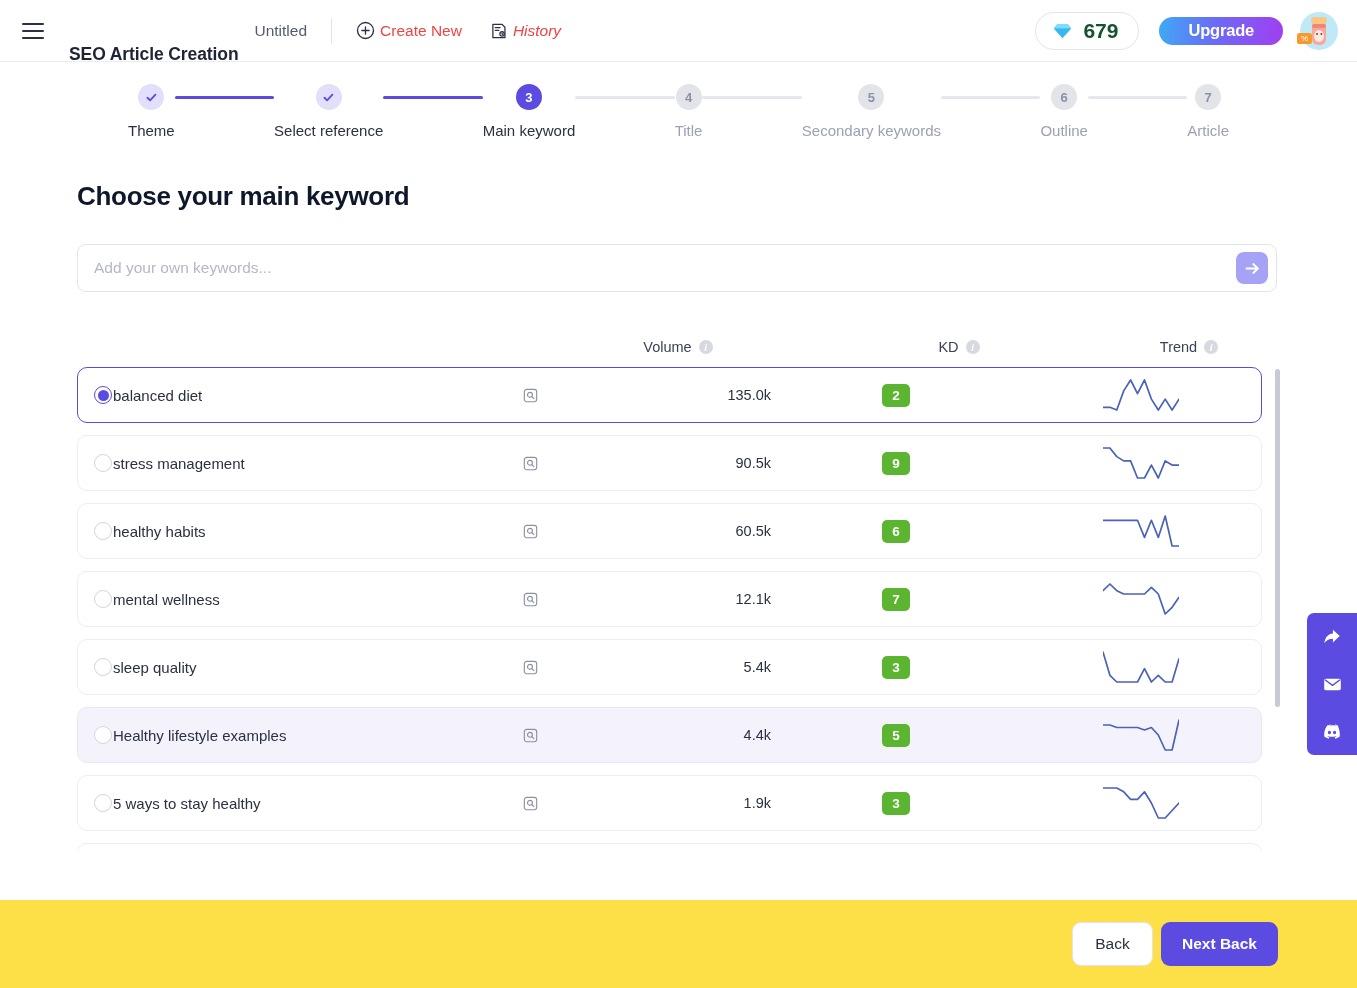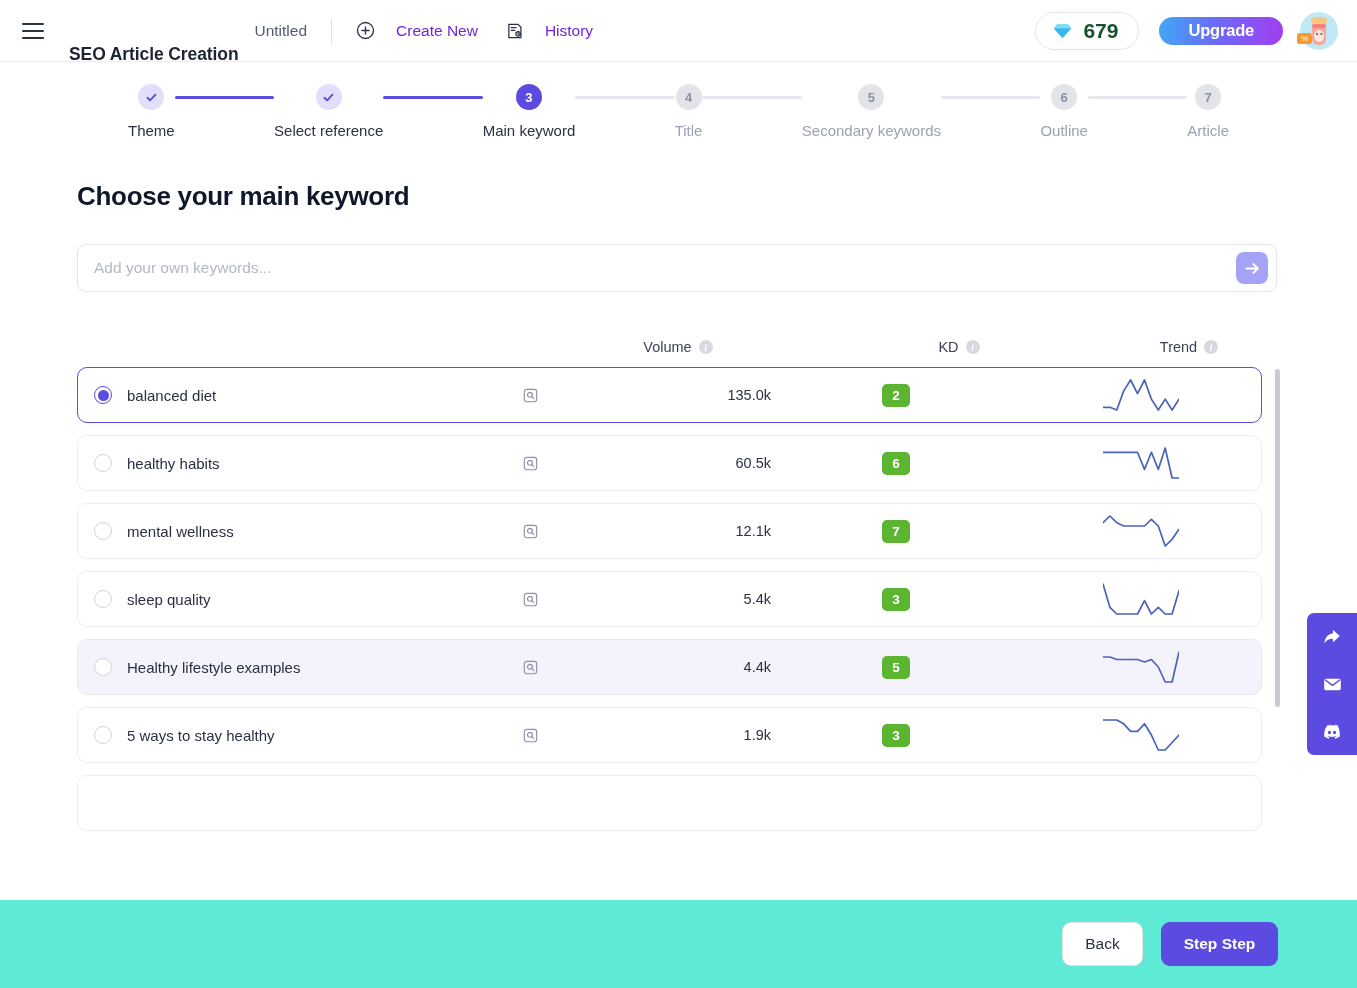--- a/index.html
+++ b/index.html
@@ -34,24 +34,24 @@
     margin-left: 21px;
     font-size: 17.5px; font-weight: 700; color: #1f2435; letter-spacing: -0.1px; margin-top: 48px;
   }
   .doc-title {
     margin-left: 16px; font-size: 15.5px; color: #555b6e;
   }
   .hdr-divider {
     width: 1px; height: 26px; background: #e2e3ea; margin-left: 24px;
   }
   .hdr-action {
-    display: flex; align-items: center; gap: 21px;
-    margin-left: 24px; font-size: 15.5px; color: #6d28d9; cursor: pointer;
-  }
-  .hdr-action.history { margin-left: 28px; }
+    display: flex; align-items: center; gap: 5px;
+    margin-left: 24px; font-size: 15.5px; color: #ef4444; cursor: pointer;
+  }
+  .hdr-action.history { margin-left: 28px; font-style: italic; }
   .icon-plus-circle { width: 19px; height: 19px; display:block; }
   .icon-history { width: 18px; height: 18px; display:block; }
 
   .hdr-right {
     margin-left: auto; display: flex; align-items: center; gap: 0;
   }
   .credits {
     display: flex; align-items: center; gap: 11px;
     border: 1px solid #e4e5ec; border-radius: 22px;
     height: 38px; padding: 0 20px 0 17px; background: #fff; cursor: pointer;
@@ -153,21 +153,21 @@
   }
   .row {
     display: flex; align-items: center;
     height: 56px; margin-bottom: 12px;
     border: 1px solid #eceef4; border-radius: 10px;
     background: #fff; cursor: pointer;
   }
   .row.selected { border: 1.6px solid #5b4be0; }
   .row.hovered { background: #f4f3fb; border-color: #e8e7f6; }
 
-  .cell-kw { width: 445px; display: flex; align-items: center; padding-left: 16px; gap: 15px; }
+  .cell-kw { width: 445px; display: flex; align-items: center; padding-left: 16px; gap: 1px; }
   .radio {
     width: 18px; height: 18px; border-radius: 50%;
     border: 1.5px solid #d2d5e0; background: #fff; flex: none;
     position: relative;
   }
   .row.selected .radio { border: 1.5px solid #5b4be0; }
   .row.selected .radio::after {
     content: ""; position: absolute; left: 50%; top: 50%;
     width: 11px; height: 11px; margin: -5.5px 0 0 -5.5px;
     border-radius: 50%; background: #5b4be0;
@@ -195,23 +195,23 @@
   }
   .scrollbar-thumb {
     position: absolute; right: 0; top: 0;
     width: 5px; height: 338px; border-radius: 3px; background: #c9cbd4;
     cursor: pointer;
   }
 
   
   .footer {
     position: absolute; left: 0; right: 0; bottom: 0;
-    height: 88px; background: #5eead4;
+    height: 88px; background: #fde047;
     display: flex; align-items: center; justify-content: flex-end;
-    padding-right: 79px; gap: 18px;
+    padding-right: 79px; gap: 8px;
   }
   .btn-back {
     width: 81px; height: 44px; border-radius: 9px;
     border: 1px solid #e1e2ea; background: #fff;
     font-size: 15.5px; color: #2b3042; cursor: pointer;
     font-family: "Liberation Sans", sans-serif;
   }
   .btn-next {
     width: 117px; height: 44px; border-radius: 9px;
     border: none; background: #5b4be0; color: #fff;
@@ -394,20 +394,46 @@
             <span>
               <svg class="spark" width="76" height="34" viewBox="0 0 76 34">
                 <path d="M0.0 29.3 L6.9 29.3 L13.8 32.0 L20.7 12.9 L27.6 2.0 L34.5 15.6 L41.5 2.0 L48.4 21.1 L55.3 32.0 L62.2 21.1 L69.1 32.0 L76.0 21.1" fill="none" stroke="#4a62b8" stroke-width="1.7" stroke-linejoin="round" stroke-linecap="round"></path>
               </svg>
             </span>
           </div>
         </div>
         <div class="row">
           <div class="cell-kw">
             <div class="radio"></div>
+            <div class="kw-text">stress management</div>
+          </div>
+          <div class="cell-vol">
+            <span>
+              <svg class="vol-icon" viewBox="0 0 16 16" fill="none" stroke="#8b90a2" stroke-width="1.2">
+                <rect x="1.4" y="1.4" width="13.2" height="13.2" rx="2.6"></rect>
+                <circle cx="7.4" cy="7.2" r="2.6"></circle>
+                <path d="M9.4 9.2 11.6 11.4" stroke-linecap="round"></path>
+              </svg>
+            </span>
+            <span class="vol-text">90.5k</span>
+          </div>
+          <div class="cell-kd">
+            <span class="kd-badge">9</span>
+          </div>
+          <div class="cell-trend">
+            <span>
+              <svg class="spark" width="76" height="34" viewBox="0 0 76 34">
+                <path d="M0.0 2.0 L6.9 2.0 L13.8 10.6 L20.7 14.9 L27.6 14.9 L34.5 32.0 L41.5 32.0 L48.4 19.1 L55.3 32.0 L62.2 14.9 L69.1 19.1 L76.0 19.1" fill="none" stroke="#4a62b8" stroke-width="1.7" stroke-linejoin="round" stroke-linecap="round"></path>
+              </svg>
+            </span>
+          </div>
+        </div>
+        <div class="row">
+          <div class="cell-kw">
+            <div class="radio"></div>
             <div class="kw-text">healthy habits</div>
           </div>
           <div class="cell-vol">
             <span>
               <svg class="vol-icon" viewBox="0 0 16 16" fill="none" stroke="#8b90a2" stroke-width="1.2">
                 <rect x="1.4" y="1.4" width="13.2" height="13.2" rx="2.6"></rect>
                 <circle cx="7.4" cy="7.2" r="2.6"></circle>
                 <path d="M9.4 9.2 11.6 11.4" stroke-linecap="round"></path>
               </svg>
             </span>
@@ -531,21 +557,21 @@
         <div class="row"></div>
       </div>
     <div class="scrollbar-track">
       <div class="scrollbar-thumb"></div>
     </div>
   </div>
 </div>
 
 <div class="footer">
   <button class="btn-back">Back</button>
-  <button class="btn-next">Step Step</button>
+  <button class="btn-next">Next Back</button>
 </div>
 
 <div class="social-rail">
   <div class="social-btn">
     <svg viewBox="0 0 24 24" width="22" height="22" fill="#fff">
       <path d="M13 4v4.1C7.8 8.6 4.6 12 3.6 18.6c2.5-3.3 5.4-4.8 9.4-4.8V18l7.4-7z"></path>
     </svg>
   </div>
   <div class="social-btn">
     <svg viewBox="0 0 24 24" width="21" height="21" fill="#fff">

